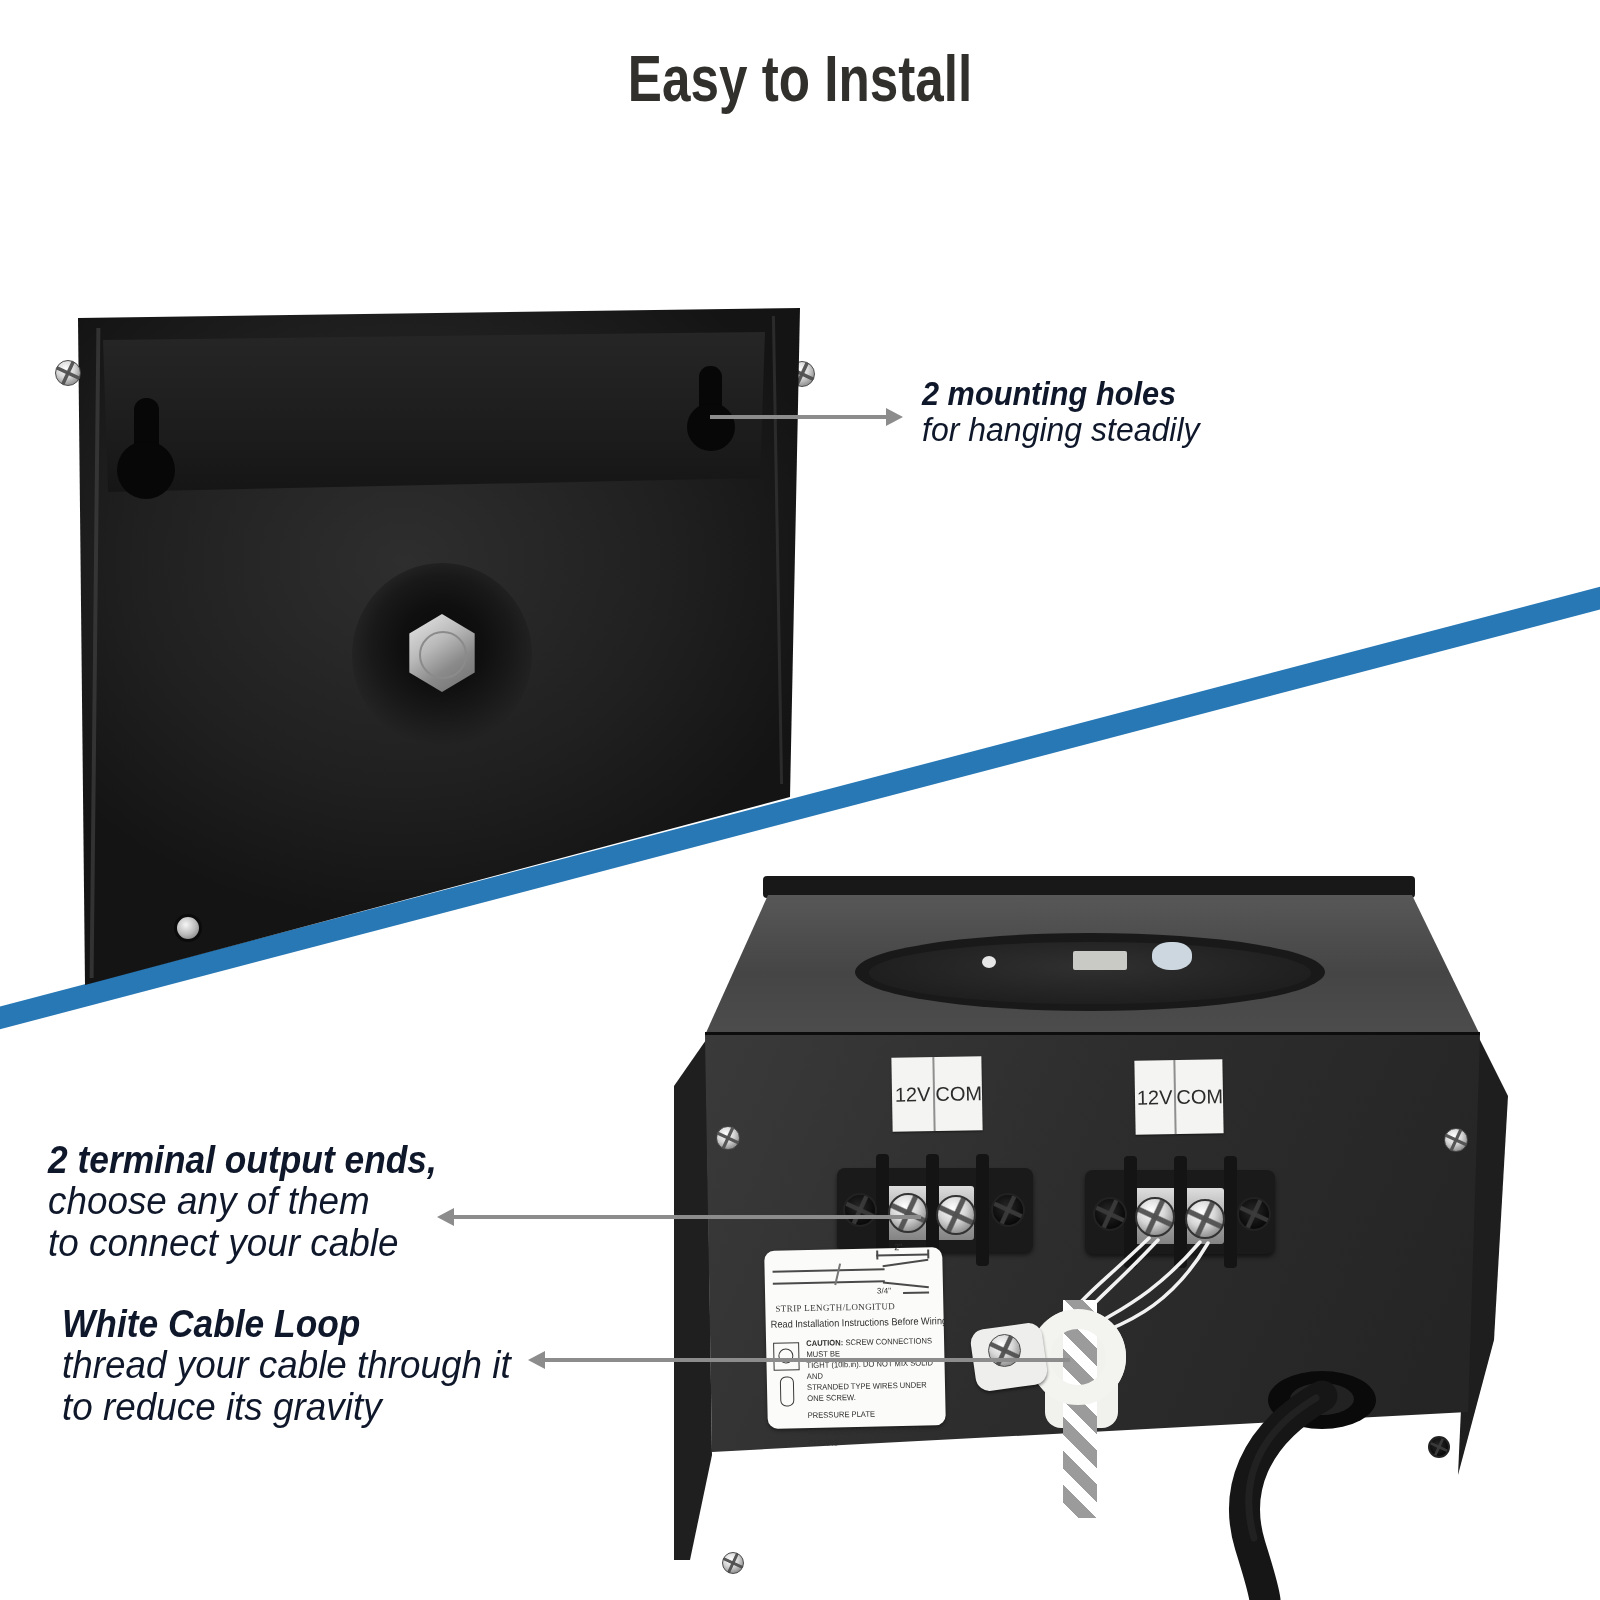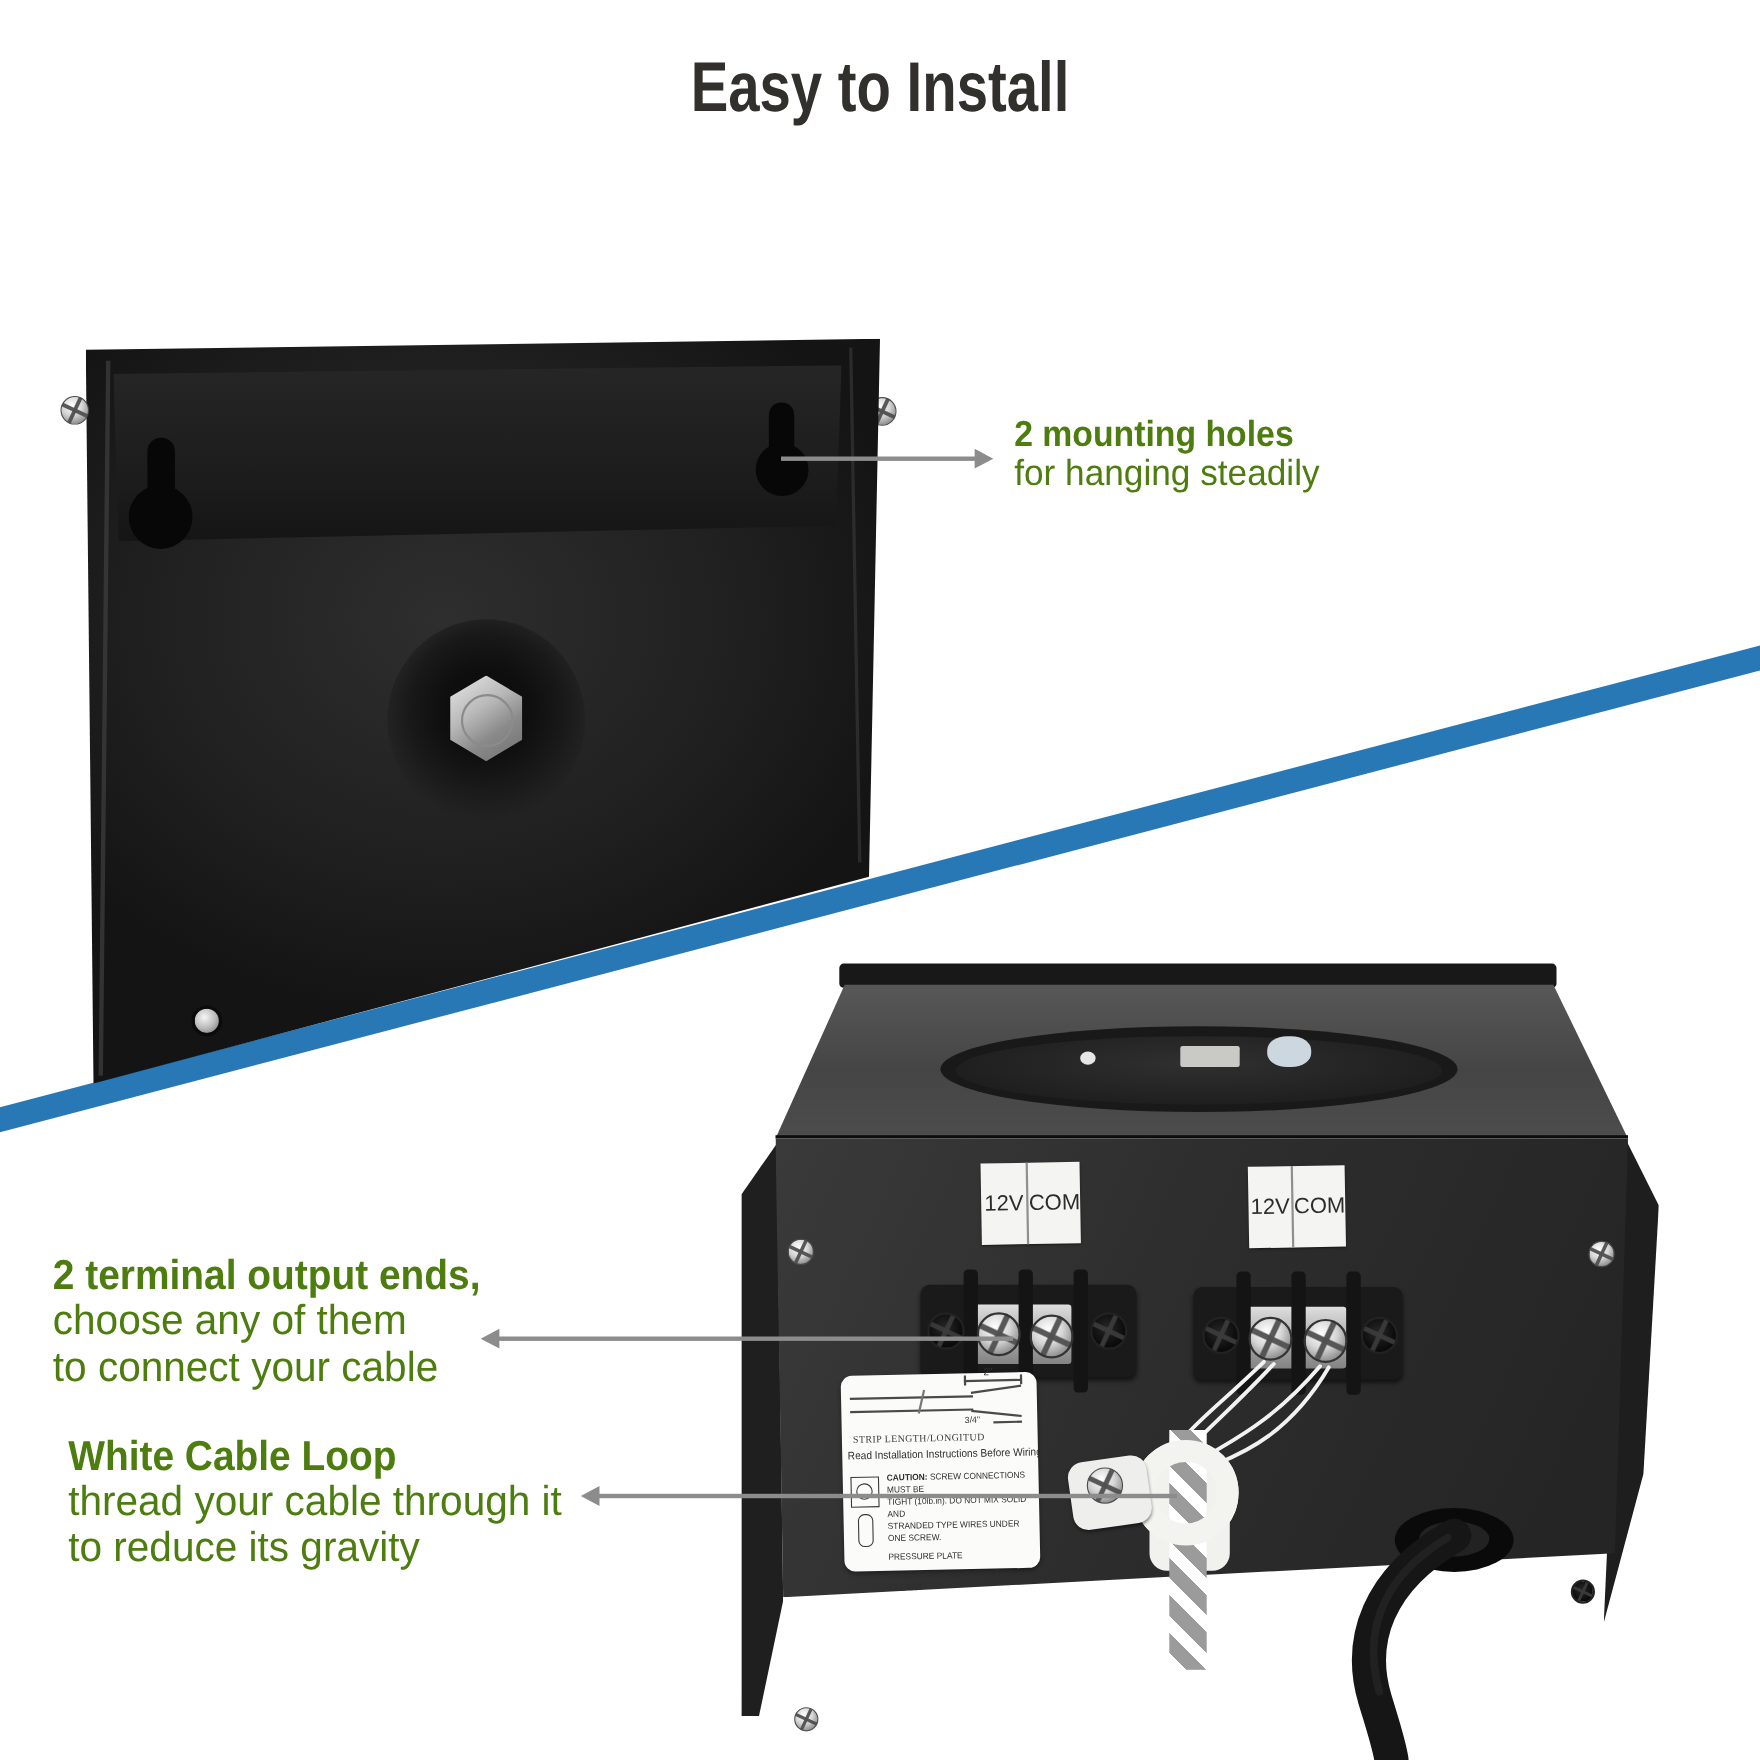--- a/index.html
+++ b/index.html
@@ -1,21 +1,21 @@
 <!DOCTYPE html>
 <html><head>
 <meta charset="utf-8">
 <style>
   html,body{margin:0;padding:0;background:#ffffff;width:1600px;height:1600px;
     font-family:"Liberation Sans",sans-serif;overflow:hidden;position:relative;}
   .abs{position:absolute;}
   
   .title{top:42px;left:0;width:1600px;text-align:center;font-size:64px;font-weight:700;
     color:#31302c;transform:scaleX(.8);letter-spacing:0px;z-index:10;}
-  .callout{color:#4d7c0f;z-index:60;line-height:1.09;}
+  .callout{color:#0f172a;z-index:60;line-height:1.09;font-style:italic;}
   .callout .b{font-weight:700;display:block;transform:scaleX(.93);transform-origin:left;}
   .callout .r{display:block;transform:scaleX(.97);transform-origin:left;}
   .co-mounting{left:922px;top:376px;font-size:33px;}
   .co-terminal{left:48px;top:1140px;font-size:38px;}
   .co-loop{left:62px;top:1304px;font-size:38px;}
   
   .aline{background:#8c8c8c;height:4px;z-index:58;}
   .ahead-r{width:0;height:0;border-left:17px solid #8c8c8c;border-top:9px solid transparent;
     border-bottom:9px solid transparent;z-index:58;}
   .ahead-l{width:0;height:0;border-right:17px solid #8c8c8c;border-top:9px solid transparent;

